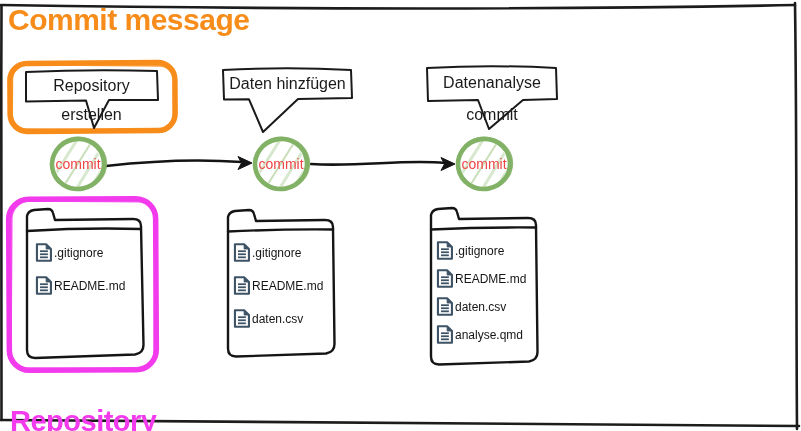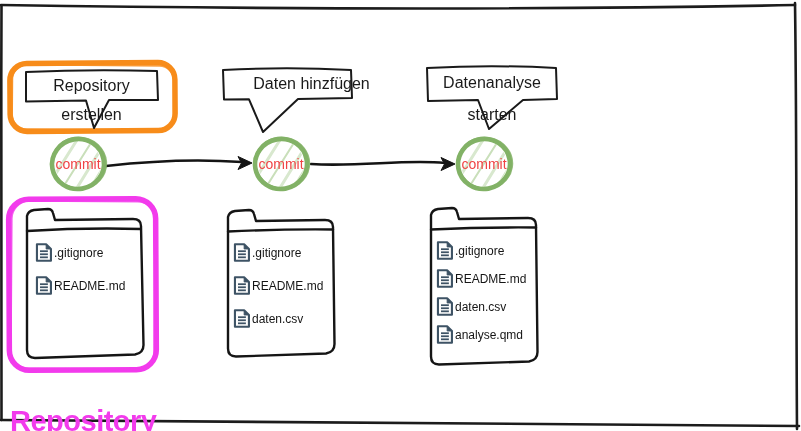--- a/index.html
+++ b/index.html
@@ -4,21 +4,21 @@
 <style>
   html,body{margin:0;padding:0;background:#ffffff;}
   body{width:801px;height:431px;font-family:"Liberation Sans",sans-serif;}
   .canvas{position:relative;width:801px;height:431px;background:#fff;overflow:hidden;}
   .art{position:absolute;left:0;top:0;}
   .txt{position:absolute;color:#151515;}
   .t-title{left:8px;top:3px;font-size:30px;font-weight:bold;color:#F78C1A;letter-spacing:-0.5px;}
   .t-repo{left:10px;top:373px;font-size:29px;font-weight:bold;color:#F23BEC;letter-spacing:-0.5px;margin-top:32px;}
   .bubble-label{font-size:16px;text-align:center;color:#1a1a1a;}
   .bl-1{left:25px;top:71px;width:133px;line-height:29px;}
-  .bl-2{left:223px;top:69px;width:129px;line-height:30px;padding-left:24px;}
+  .bl-2{left:223px;top:69px;width:129px;line-height:30px;}
   .bl-3{left:427px;top:67px;width:130px;line-height:32px;}
   .commit-label{width:62px;text-align:center;font-size:14px;line-height:18px;color:#ef4444;}
   .cl-1{left:47px;top:155px;}
   .cl-2{left:250px;top:155px;}
   .cl-3{left:453px;top:155px;}
   .file-row{position:absolute;display:flex;align-items:center;gap:0;}
   .fic{width:21px;height:21px;flex:0 0 21px;}
   .file-row span{font-size:12px;color:#151515;white-space:nowrap;}
   .f1r1{left:33px;top:242px;} .f1r2{left:33px;top:275px;}
   .f2r1{left:231px;top:242px;} .f2r2{left:231px;top:275px;} .f2r3{left:231px;top:308px;}
@@ -126,25 +126,26 @@
         <path d="M228 217 Q229 212 235 211 L249 210 Q253 210 254 214 L256 221 L325 220 Q333 220 333 227 L334.5 344 Q334.5 352 326 353.5 L236 356.5 Q228 356.5 228 348.5 Z"></path>
         <path d="M228 231.5 Q 280 229 333 229.5" fill="none"></path>
       </g>
       <g>
         <path d="M431 215 Q432 210 438 209 L452 208 Q456 208 457 212 L459 219 L528 218 Q536 218 536 225 L537.5 352 Q537.5 360 529 361.5 L439 364.5 Q431 364.5 431 356.5 Z"></path>
         <path d="M431 229.5 Q 483 227 536 227.5" fill="none"></path>
       </g>
     </g>
   </svg>
 
+  <div class="txt t-title">Commit message</div>
   <div class="txt t-repo">Repository</div>
 
   <div class="txt bubble-label bl-1">Repository erstellen</div>
   <div class="txt bubble-label bl-2">Daten hinzfügen</div>
-  <div class="txt bubble-label bl-3">Datenanalyse starten</div>
+  <div class="txt bubble-label bl-3">Datenanalyse commit</div>
 
   <div class="txt commit-label cl-1">commit</div>
   <div class="txt commit-label cl-2">commit</div>
   <div class="txt commit-label cl-3">commit</div>
 
   <div class="file-row f1r1">
     <svg class="fic">
         <use href="#doc-icon"></use>
       </svg>
     <span>.gitignore</span>

